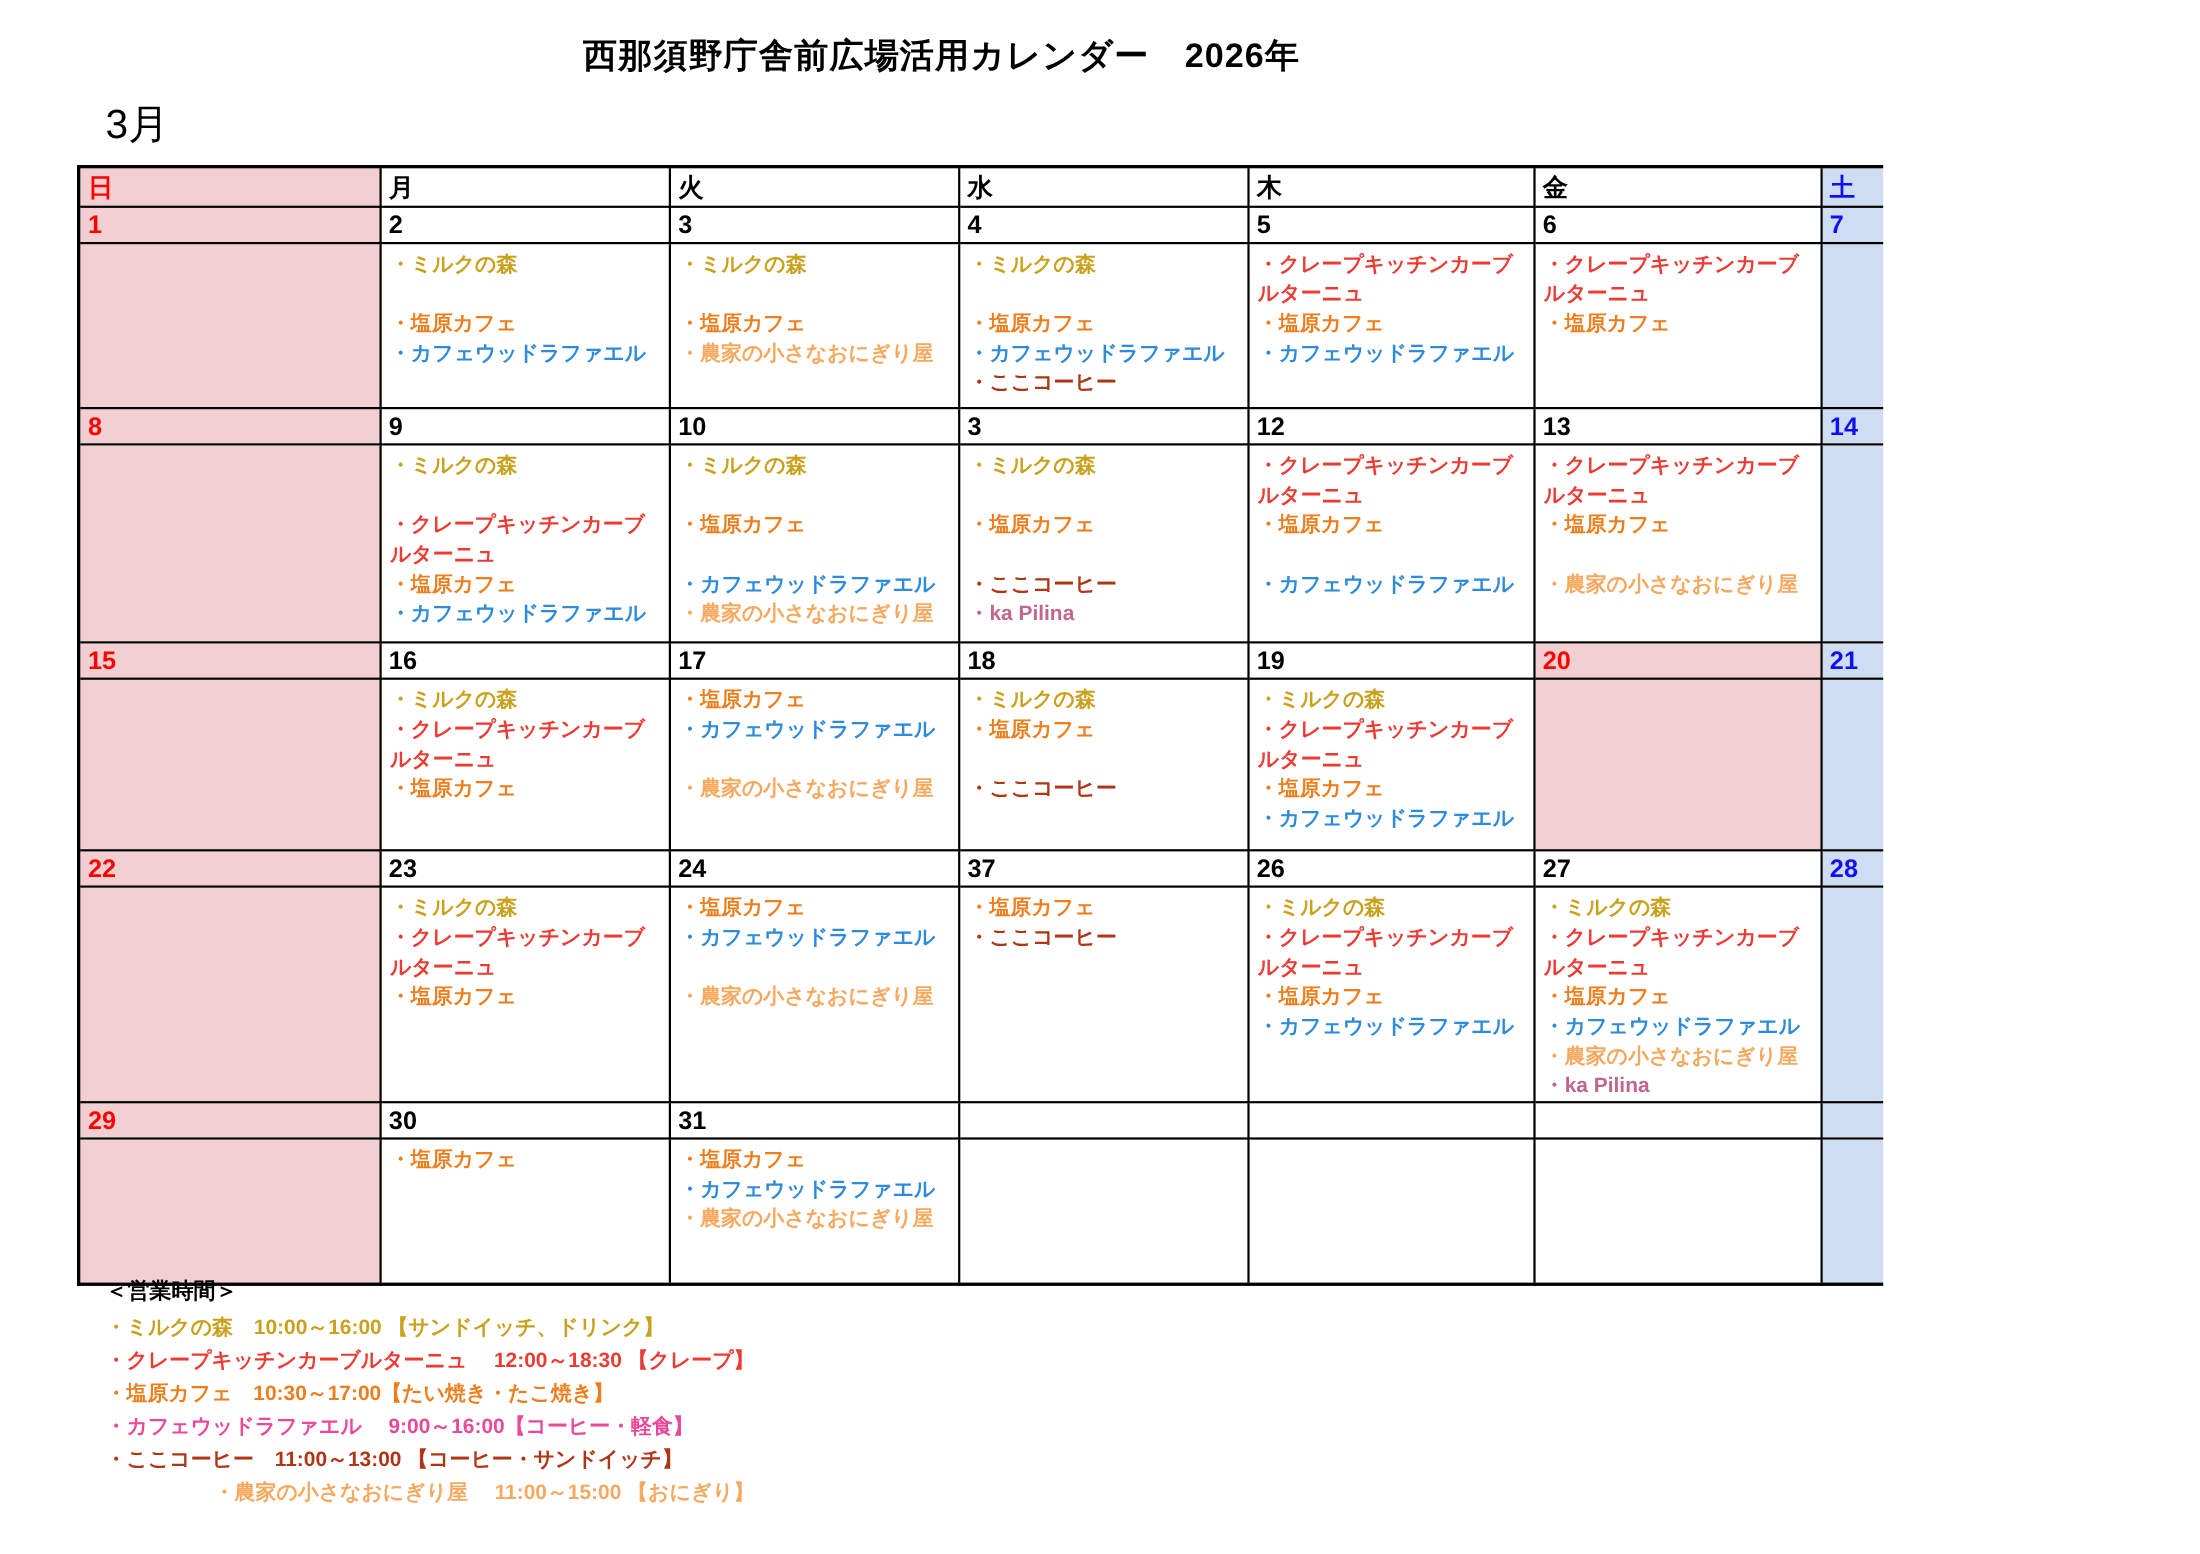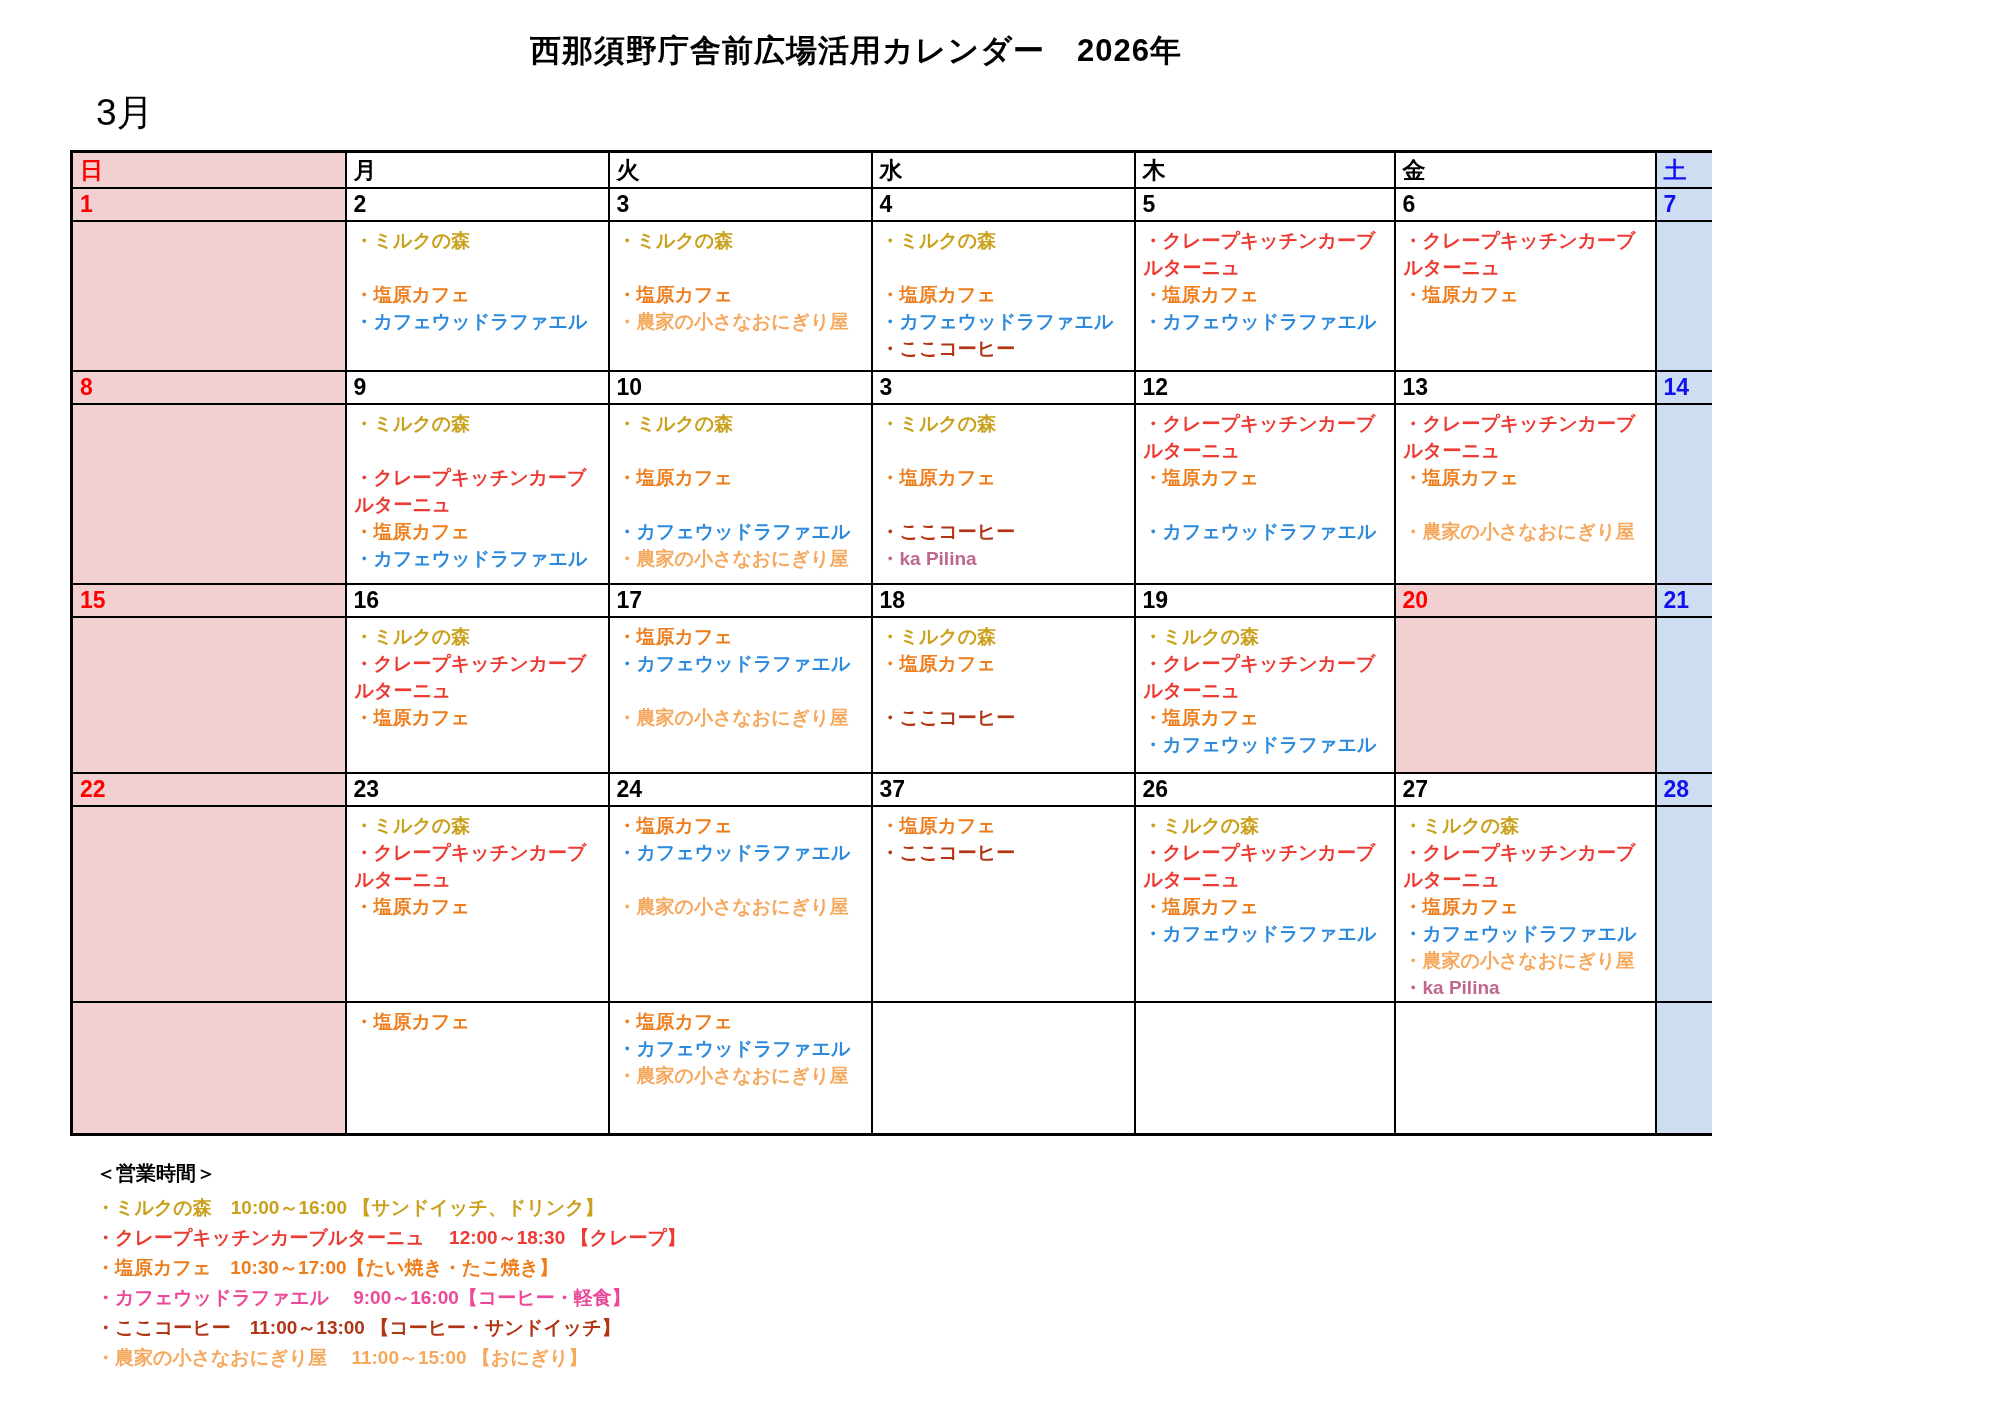--- a/index.html
+++ b/index.html
@@ -220,20 +220,29 @@
           <td class="content-cell bg-wd">
             <div class="item" style="color: rgb(201, 161, 29);">・ミルクの森</div>
             <div class="item" style="color: rgb(236, 59, 51);">・クレープキッチンカーブルターニュ</div>
             <div class="item" style="color: rgb(238, 125, 28);">・塩原カフェ</div>
             <div class="item" style="color: rgb(46, 139, 220);">・カフェウッドラファエル</div>
             <div class="item" style="color: rgb(245, 169, 95);">・農家の小さなおにぎり屋</div>
             <div class="item" style="color: rgb(192, 103, 143);">・ka Pilina</div>
           </td>
           <td class="content-cell bg-sat"></td>
         </tr>
+        <tr>
+          <td class="date-cell bg-sun">29</td>
+          <td class="date-cell bg-wd">30</td>
+          <td class="date-cell bg-wd">31</td>
+          <td class="date-cell bg-wd"></td>
+          <td class="date-cell bg-wd"></td>
+          <td class="date-cell bg-wd"></td>
+          <td class="date-cell bg-sat"></td>
+        </tr>
         <tr style="height: 132px;">
           <td class="content-cell bg-sun"></td>
           <td class="content-cell bg-wd">
             <div class="item" style="color: rgb(238, 125, 28);">・塩原カフェ</div>
           </td>
           <td class="content-cell bg-wd">
             <div class="item" style="color: rgb(238, 125, 28);">・塩原カフェ</div>
             <div class="item" style="color: rgb(46, 139, 220);">・カフェウッドラファエル</div>
             <div class="item" style="color: rgb(245, 169, 95);">・農家の小さなおにぎり屋</div>
           </td>
@@ -245,16 +254,16 @@
       </tbody>
   </table>
   <div class="legend">
     <div class="legend-heading">＜営業時間＞</div>
     <div>
         <div class="legend-entry" style="color: rgb(201, 161, 29);">・ミルクの森　10:00～16:00 【サンドイッチ、ドリンク】</div>
         <div class="legend-entry" style="color: rgb(236, 59, 51);">・クレープキッチンカーブルターニュ　 12:00～18:30 【クレープ】</div>
         <div class="legend-entry" style="color: rgb(238, 125, 28);">・塩原カフェ　10:30～17:00【たい焼き・たこ焼き】</div>
         <div class="legend-entry" style="color: #ec4899;">・カフェウッドラファエル　 9:00～16:00【コーヒー・軽食】</div>
         <div class="legend-entry" style="color: rgb(176, 53, 21);">・ここコーヒー　11:00～13:00 【コーヒー・サンドイッチ】</div>
-        <div class="legend-entry" style="color: rgb(245, 169, 95);">・農家の小さなおにぎり屋　 11:00～15:00 【おにぎり】</div>
+        <div class="legend-entry" style="color: rgb(245, 169, 95); text-align: right;">・農家の小さなおにぎり屋　 11:00～15:00 【おにぎり】</div>
       </div>
   </div>
 </div>
 
 </body></html>

